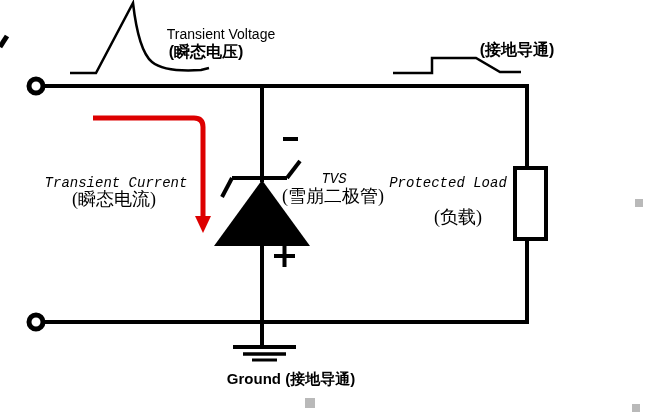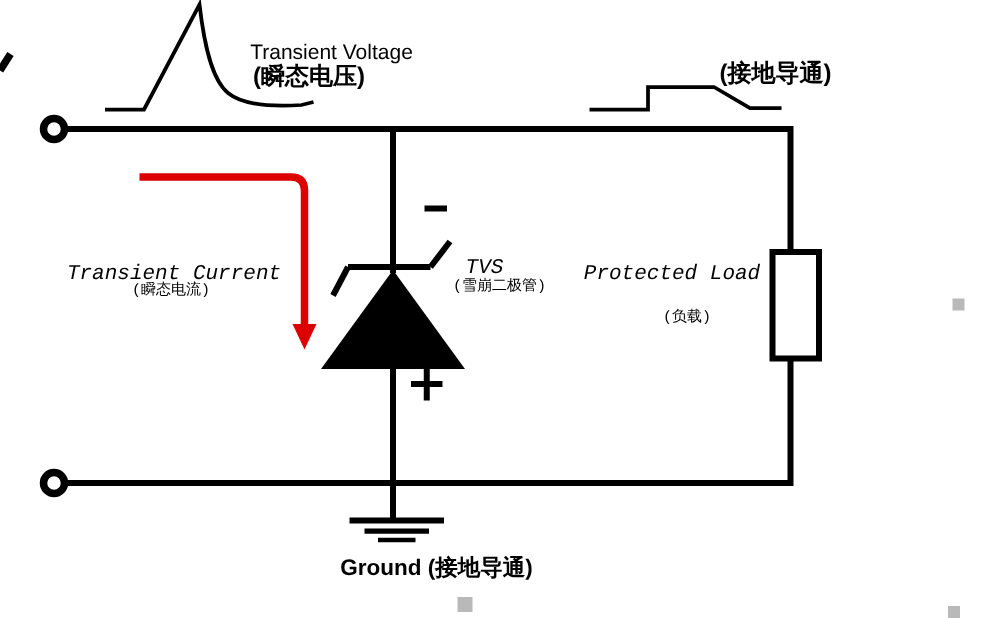--- a/index.html
+++ b/index.html
@@ -5,21 +5,21 @@
   html,body{margin:0;padding:0;background:#fff;}
   .stage{
     position:relative;width:654px;height:412px;background:#ffffff;overflow:hidden;
     font-family:"Liberation Sans",sans-serif;
   }
   .stage svg{position:absolute;left:0;top:0;}
   .lbl{position:absolute;white-space:nowrap;line-height:1;color:#000;transform:translateX(-50%);}
   .sans-b{font-family:"Liberation Sans",sans-serif;font-weight:normal;font-size:14px;}
   .zh-b{font-family:"Liberation Sans",sans-serif;font-weight:bold;font-size:16px;}
   .mono{font-family:"Liberation Mono",monospace;font-size:14px;font-style:italic;}
-  .zh-n{font-family:Liberation Mono, monospace;font-size:10px;font-weight:normal;}
+  .zh-n{font-family:Liberation Serif, serif;font-size:18px;font-weight:normal;}
   .ground-lbl{font-size:15px;}
   .ground-lbl .g-en{font-family:"Liberation Sans",sans-serif;font-weight:bold;margin-left:26px;}
   .ground-lbl .g-zh{font-family:"Liberation Sans",sans-serif;font-weight:bold;}
 </style>
 </head>
 <body>
 
 <div class="stage">
 
   <svg width="654" height="412" viewBox="0 0 654 412">
@@ -63,21 +63,21 @@
   </svg>
 
   <div class="lbl sans-b" style="left:221px;top:27px">Transient Voltage</div>
   <div class="lbl zh-b" style="left:206px;top:44px">(瞬态电压)</div>
 
   <div class="lbl zh-b" style="left:517px;top:42px">(接地导通)</div>
 
   <div class="lbl mono" style="left:116px;top:176px">Transient Current</div>
   <div class="lbl zh-n" style="left:114px;top:190px">(瞬态电流)</div>
 
-  <div class="lbl mono" style="left:323px;top:172px">TVS</div>
+  <div class="lbl mono" style="left:334px;top:172px">TVS</div>
   <div class="lbl mono" style="left:448px;top:176px">Protected Load</div>
 
   <div class="lbl zh-n" style="left:333px;top:187px">(雪崩二极管)</div>
   <div class="lbl zh-n" style="left:458px;top:208px">(负载)</div>
 
   <div class="lbl ground-lbl" style="left:278px;top:371px">
     <span class="g-en">Ground</span>
     <span class="g-zh">(接地导通)</span>
   </div>
 

